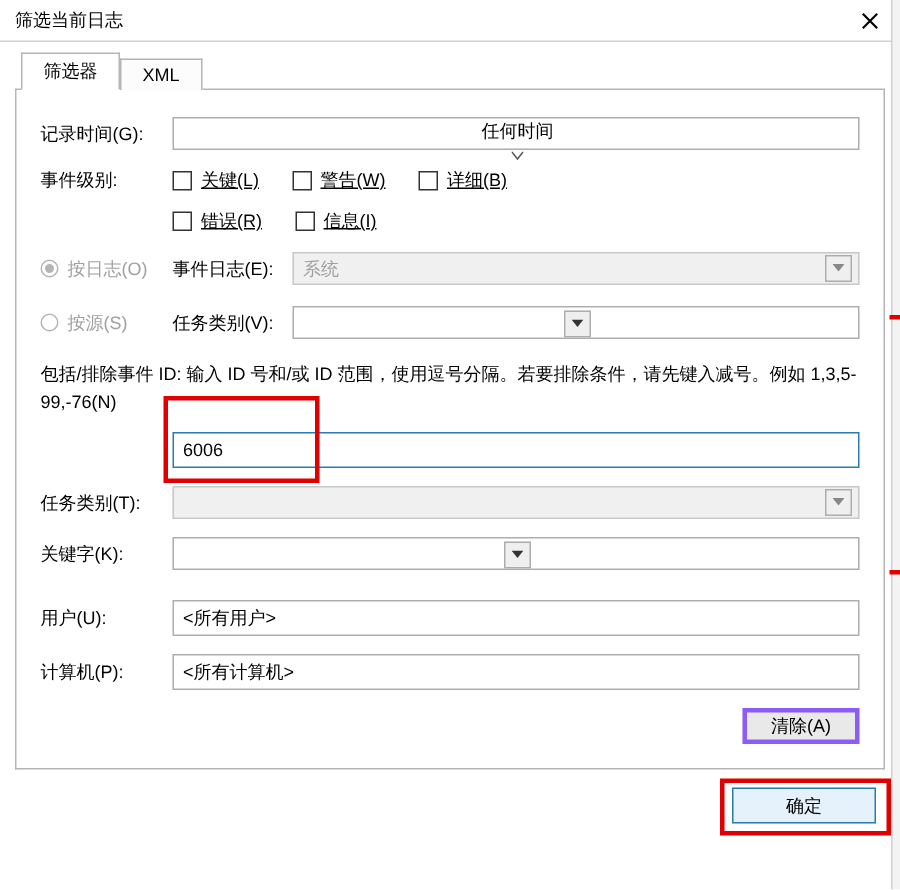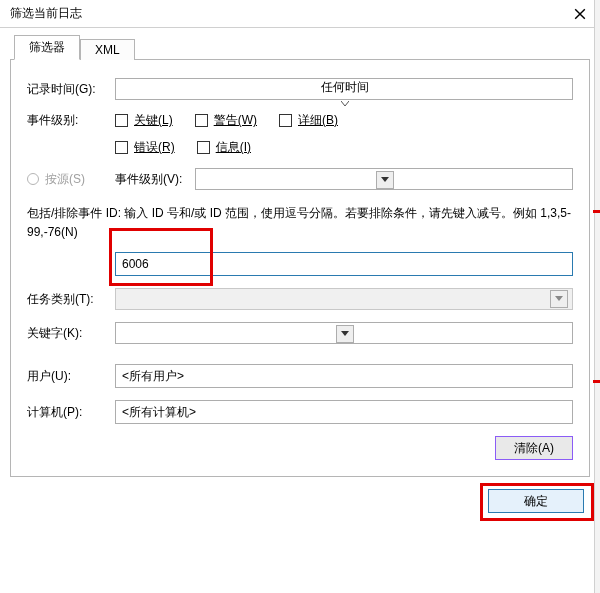--- a/index.html
+++ b/index.html
@@ -150,21 +150,21 @@
   .highlight-box {
     position: absolute;
     border: 3px solid #e00000;
     pointer-events: none;
   }
 
   .btn {
     height: 24px;
     min-width: 78px;
     padding: 0 14px;
-    border: 1px solid #8b5cf6;
+    border: 3px solid #8b5cf6;
     background: #e9e9e9;
     cursor: pointer;
     display: inline-flex;
     align-items: center;
     justify-content: center;
   }
   .btn.primary {
     border: 1px solid #2a7ab0;
     background: #e5f1fb;
   }
@@ -258,27 +258,46 @@
               <span>错误(R)</span>
             </label>
           <label class="chk">
               <span class="box"></span>
               <span>信息(I)</span>
             </label>
         </div>
       </div>
     </div>
 
+    <div class="radio-row">
+      <label class="radio disabled selected">
+        <span class="circ">
+            <span class="dot"></span>
+          </span>
+        <span>按日志(O)</span>
+      </label>
+      <div class="sublabel">事件日志(E):</div>
+      <div class="ctl">
+        <div class="dropdown disabled">
+          <span class="dd-text">系统</span>
+          <span class="dd-arrow-box">
+            <svg width="8" height="6" viewBox="0 0 8 6">
+                <path d="M0 0 L8 0 L4 5 Z" fill="#888"></path>
+              </svg>
+          </span>
+        </div>
+      </div>
+    </div>
 
     <div class="radio-row">
       <label class="radio disabled">
         <span class="circ"></span>
         <span>按源(S)</span>
       </label>
-      <div class="sublabel">事件级别(V):</div>
+      <div class="sublabel">任务类别(V):</div>
       <div class="ctl">
         <div class="dropdown light">
           <span class="dd-text"></span>
           <span class="dd-arrow-box">
             <svg width="8" height="6" viewBox="0 0 8 6">
                 <path d="M0 0 L8 0 L4 5 Z" fill="#333"></path>
               </svg>
           </span>
         </div>
       </div>

